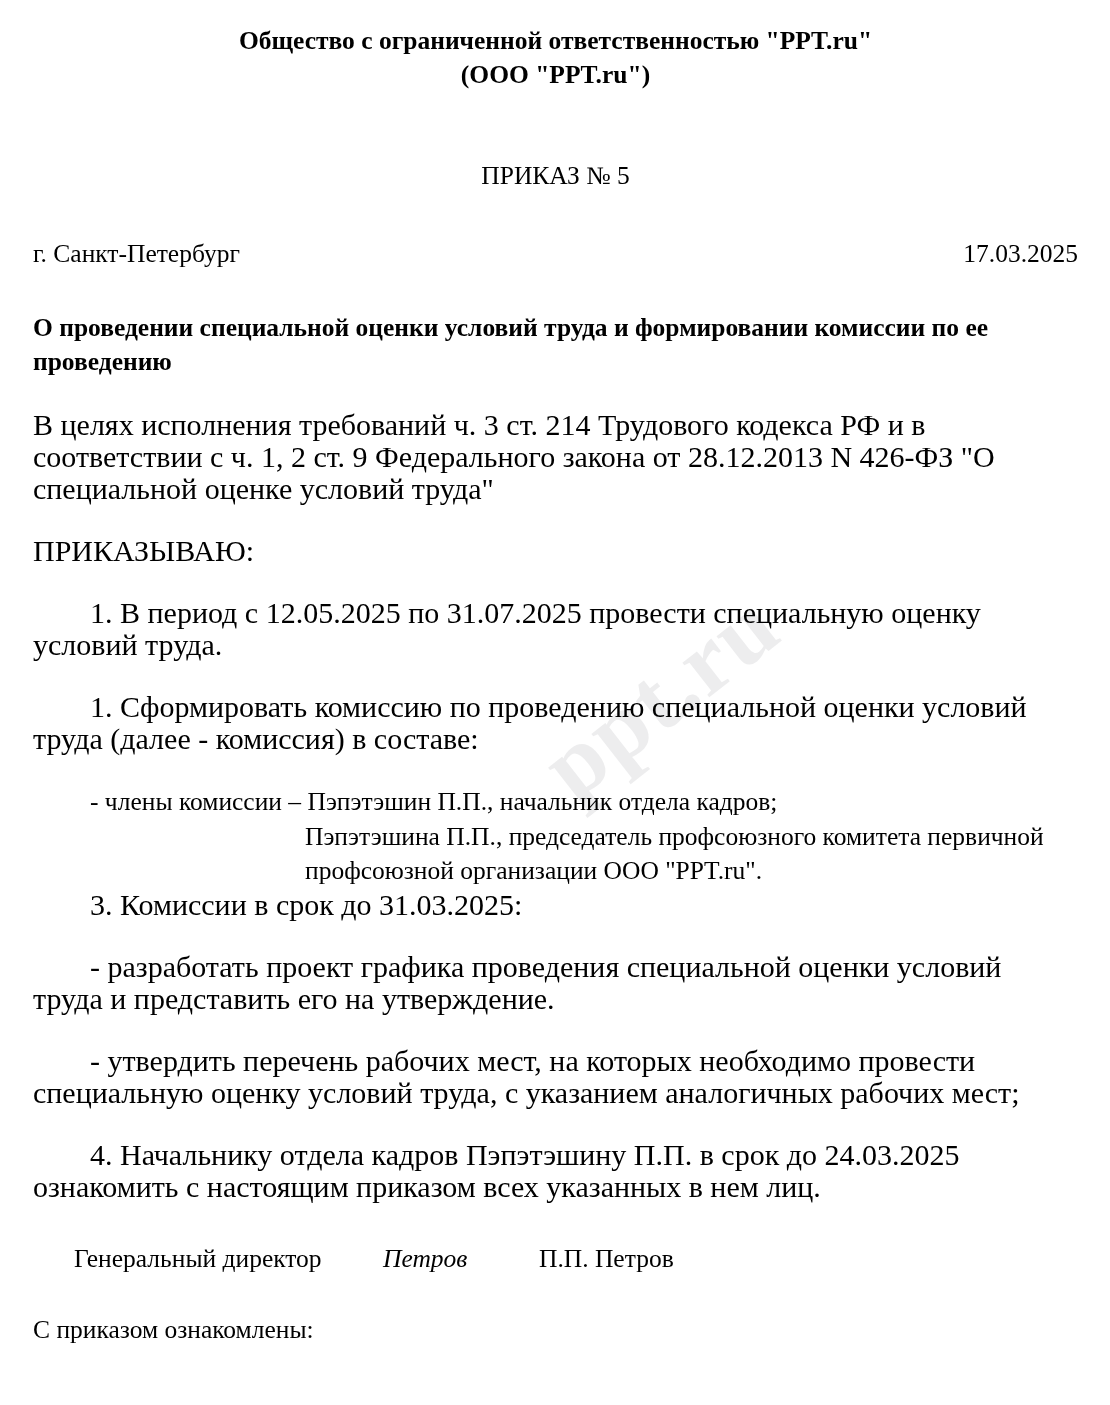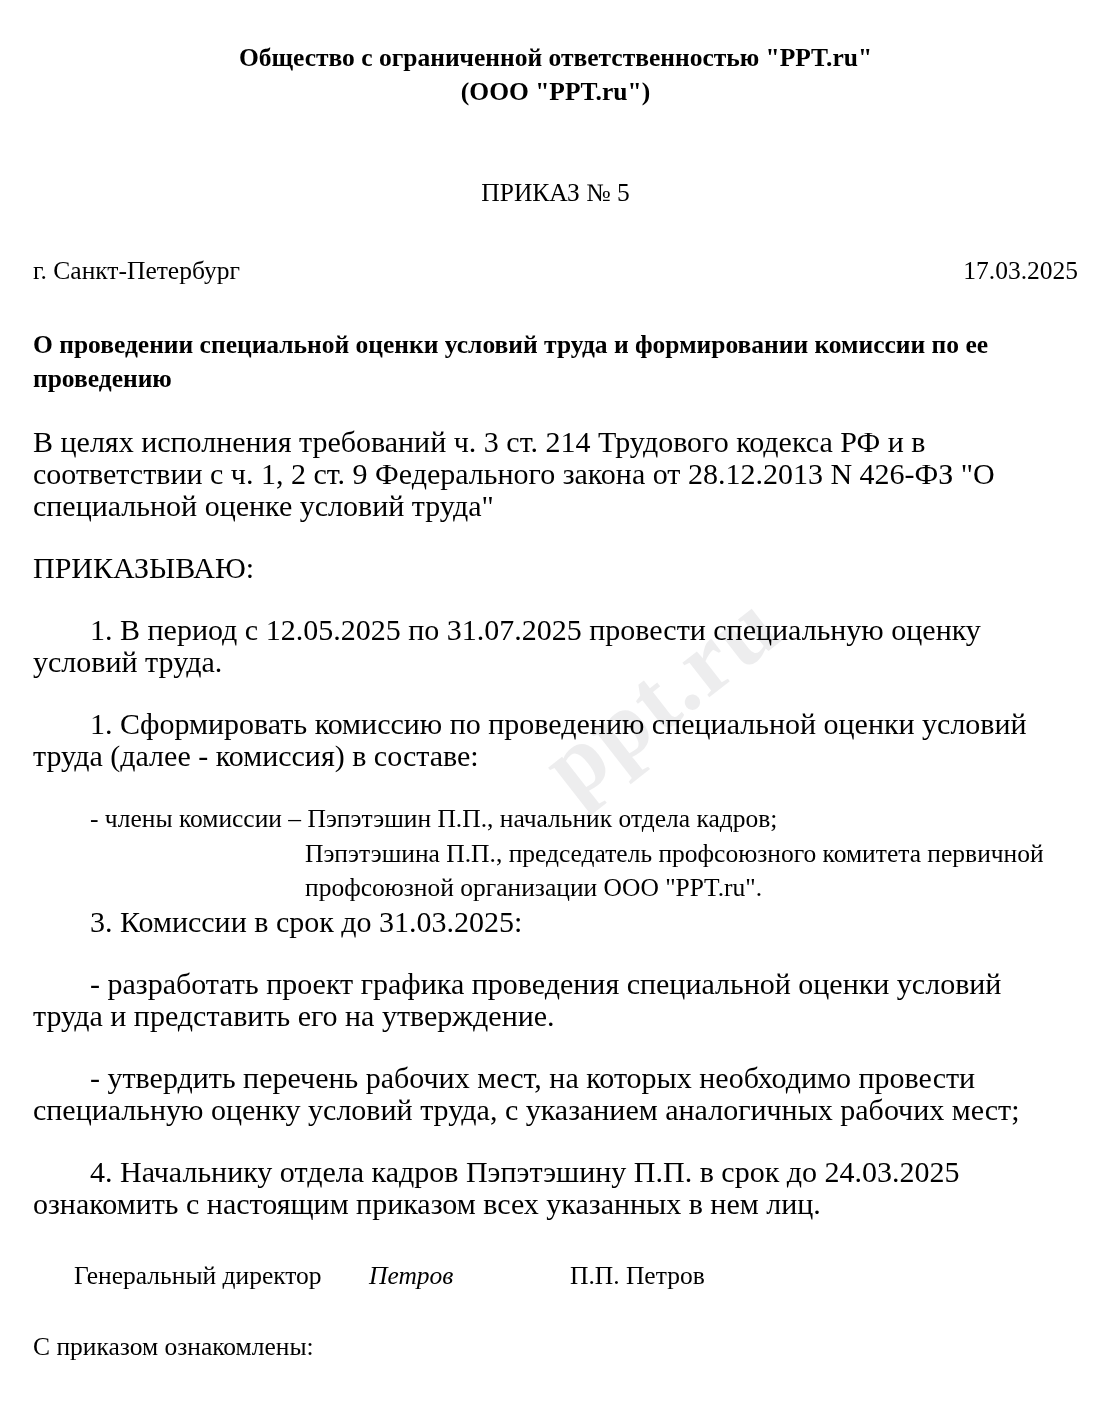--- a/index.html
+++ b/index.html
@@ -58,21 +58,21 @@
     top: 0;
     width: 1045px;
   }
 
   
   .org-header {
     text-align: center;
     font-weight: bold;
     font-size: 25.5px;
     line-height: 34px;
-    margin-top: 41px;
+    margin-top: 24px;
   }
   .order-title {
     text-align: center;
     font-size: 25.5px;
     line-height: 34px;
     margin-top: 67px;
   }
 
   .city-date-row {
     display: flex;
@@ -121,30 +121,30 @@
     min-height: 35px;
   }
   .sig-label {
     display: inline-block;
     width: 342px;
     vertical-align: top;
     margin-left: 41px;
   }
   .sig-sign {
     position: absolute;
-    left: 336px;
+    left: 350px;
     top: 0;
     width: 168px;
     font-style: italic;
   }
   .sig-name {
     position: absolute;
     top: 0;
   }
-  .sig-name.pos-a { left: 537px; }
+  .sig-name.pos-a { left: 506px; }
 
   .ack-head {
     font-size: 25.5px;
     line-height: 35px;
     margin-top: 36px;
   }
 </style>
 </head>
 <body>
 

